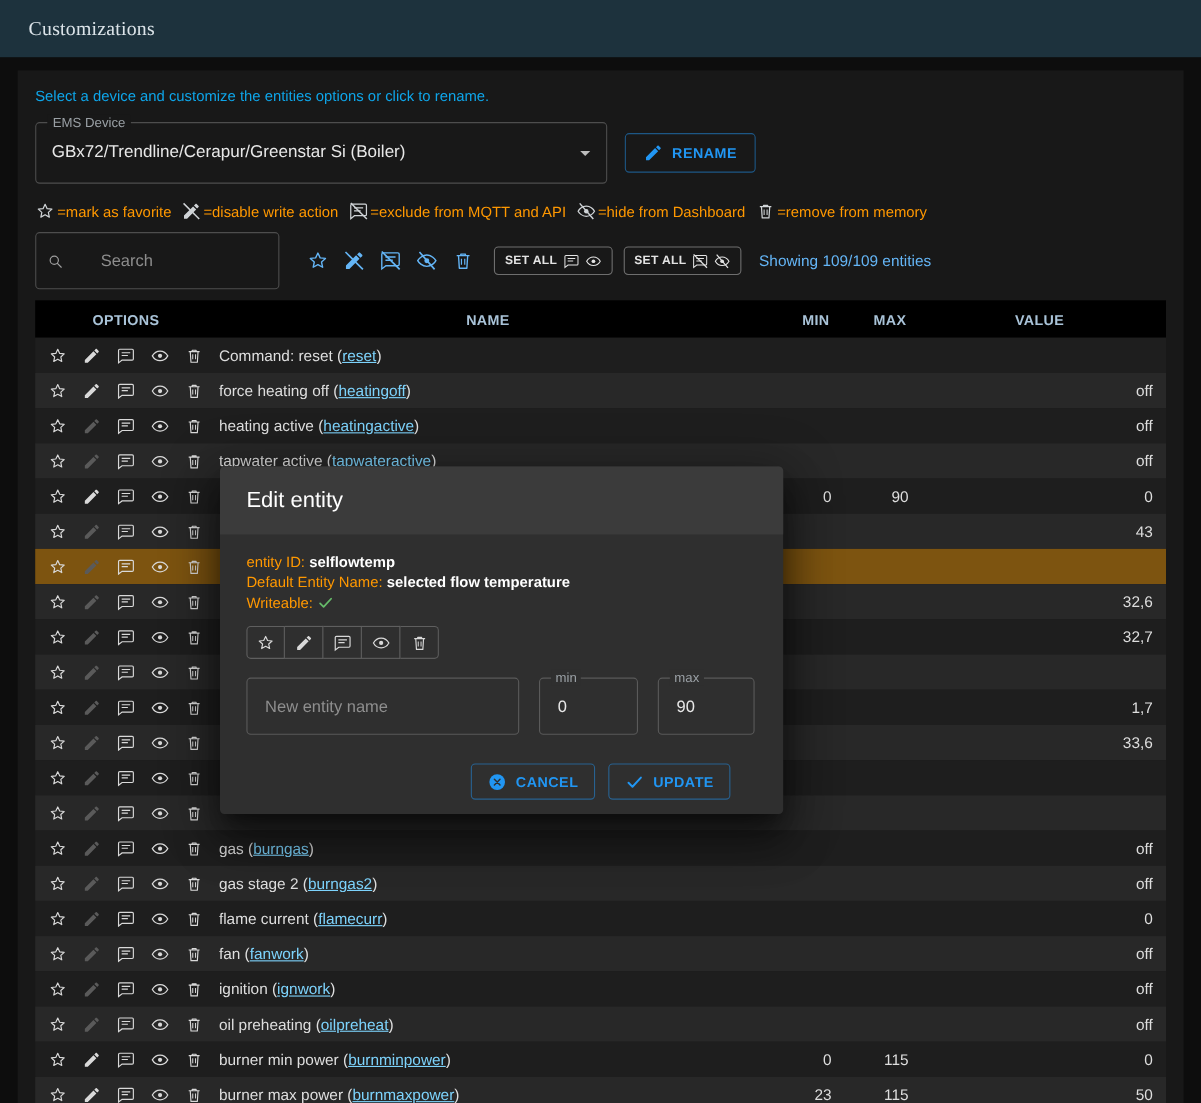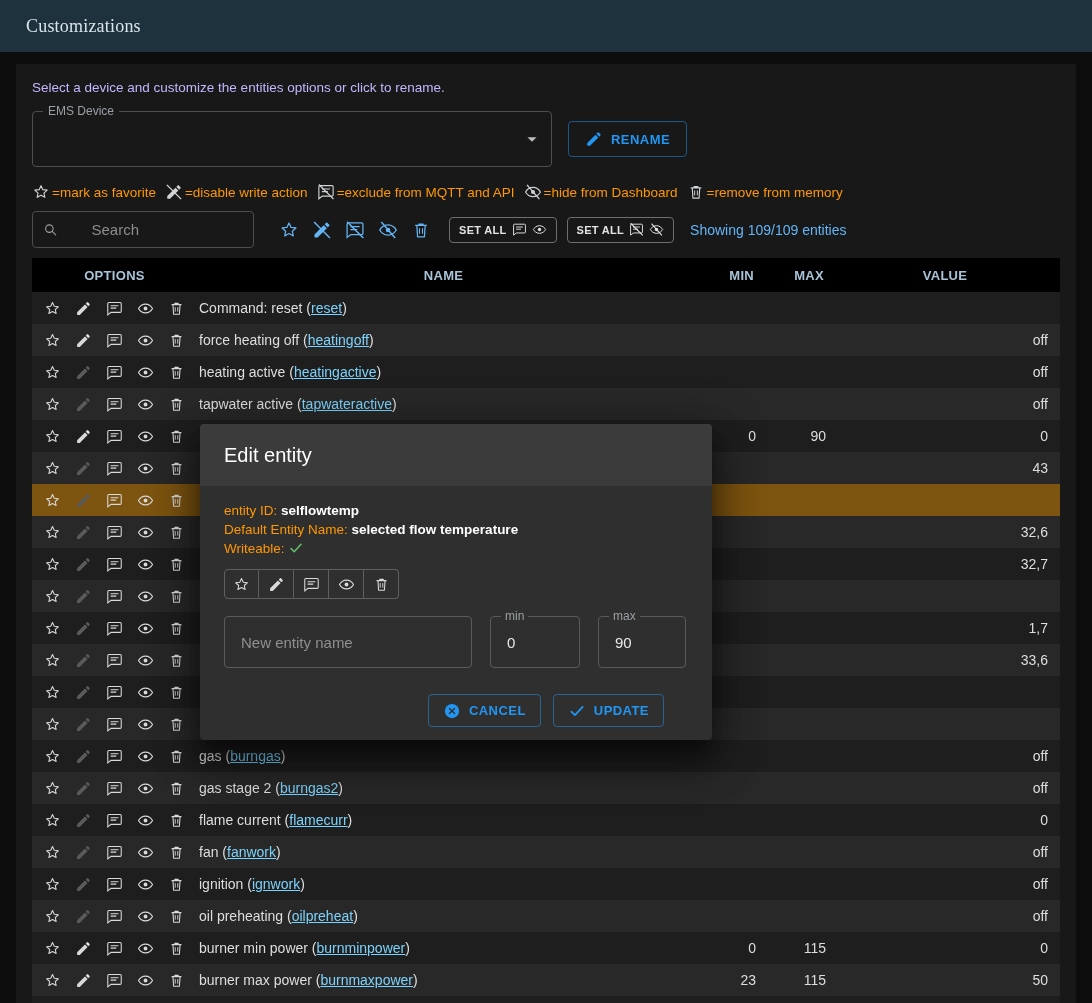--- a/index.html
+++ b/index.html
@@ -14,21 +14,21 @@
 
   
   .appbar { height:52px; background:#1d323d; display:flex; align-items:center; padding:12px 26px;font-family:Liberation Serif, serif; }
   .appbar-title { color:#dce4e9; font-size:18px; font-weight:500; letter-spacing:.2px; }
 
   
   .panel {
     position:absolute; left:16px; right:16px; top:64px; bottom:0;
     background:#181818; padding:8px 16px 0; overflow:hidden;
   }
-  .intro { color:#c4b5fd; font-size:13.5px; margin:8px 0 16px; }
+  .intro { color:#0ea5e9; font-size:13.5px; margin:8px 0 16px; }
 
   
   .device-row { display:flex; align-items:center; margin-bottom:16px; }
   .select {
     position:relative; width:520px; height:56px; border:1px solid #4d4d4d; border-radius:4px;
     display:flex; align-items:center; padding:0 48px 0 14px; cursor:pointer;
   }
   .select-label { position:absolute; top:-8px; left:10px; background:#181818; padding:0 5px; font-size:12px; color:#9aa0a5; }
   .select-value { color:#e8e8e8; font-size:15.5px; }
   .select-caret { position:absolute; right:8px; top:50%; margin-top:-11px; width:22px; height:22px; color:#bdbdbd; }
@@ -43,21 +43,21 @@
   .rename { margin-left:16px;justify-content:center; }
 
   
   .legend { display:flex; align-items:center; flex-wrap:wrap; margin:14px 0 10px; }
   .legend-item { display:inline-flex; align-items:center; margin-right:9px; }
   .legend-item .licon { width:18px; height:18px; color:#cfd3d6; margin-right:2px; }
   .legend-item .ltext { color:#ff9800; font-size:13.5px; }
 
   
   .toolbar { display:flex; align-items:center; margin-bottom:10px; }
-  .search { width:222px; height:37px; border:1px solid #4d4d4d; border-radius:4px; display:flex; align-items:center; padding:0 10px;gap:24px; }
+  .search { width:222px; height:52px; border:1px solid #4d4d4d; border-radius:4px; display:flex; align-items:center; padding:0 10px;gap:24px; }
   .search .sicon { width:19px; height:19px; color:#9e9e9e; margin-right:8px; }
   .search input { background:transparent; border:none; outline:none; color:#e0e0e0; font-size:15px; width:100%; font-family:inherit; }
   .search input::placeholder { color:#8d8d8d; }
   .filters { display:flex; align-items:center; margin-left:18px; }
   .filter-btn { width:33px; height:34px; border:none; background:transparent; color:#64b5f6; display:flex; align-items:center; justify-content:center; cursor:pointer; padding:0; }
   .filter-btn .icon { width:20px; height:20px; }
   .setall {
     display:inline-flex; align-items:center; gap:5px; height:26px; padding:0 9px;
     border:1px solid #6e6e6e; border-radius:4px; background:transparent;
     color:#e3e3e3; font-size:11px; font-weight:700; letter-spacing:.3px; font-family:inherit; cursor:pointer;
@@ -122,20 +122,21 @@
 <div class="appbar">
   <div class="appbar-title">Customizations</div>
 </div>
 
 <div class="panel">
   <div class="intro">Select a device and customize the entities options or click to rename.</div>
 
   <div class="device-row">
     <div class="select">
       <span class="select-label">EMS Device</span>
+      <span class="select-value">GBx72/Trendline/Cerapur/Greenstar Si (Boiler)</span>
       <span class="select-caret icon">
           <svg viewBox="0 0 24 24">
             <path d="M7 10l5 5 5-5z" fill="currentColor"></path>
           </svg>
         </span>
     </div>
     <button class="btn-blue rename">
       <span class="icon bicon">
           <svg viewBox="0 0 24 24">
             <path d="M3 17.25V21h3.75L17.81 9.94l-3.75-3.75L3 17.25zM20.71 7.04c.39-.39.39-1.02 0-1.41l-2.34-2.34c-.39-.39-1.02-.39-1.41 0l-1.83 1.83 3.75 3.75 1.83-1.83z" fill="currentColor"></path>

